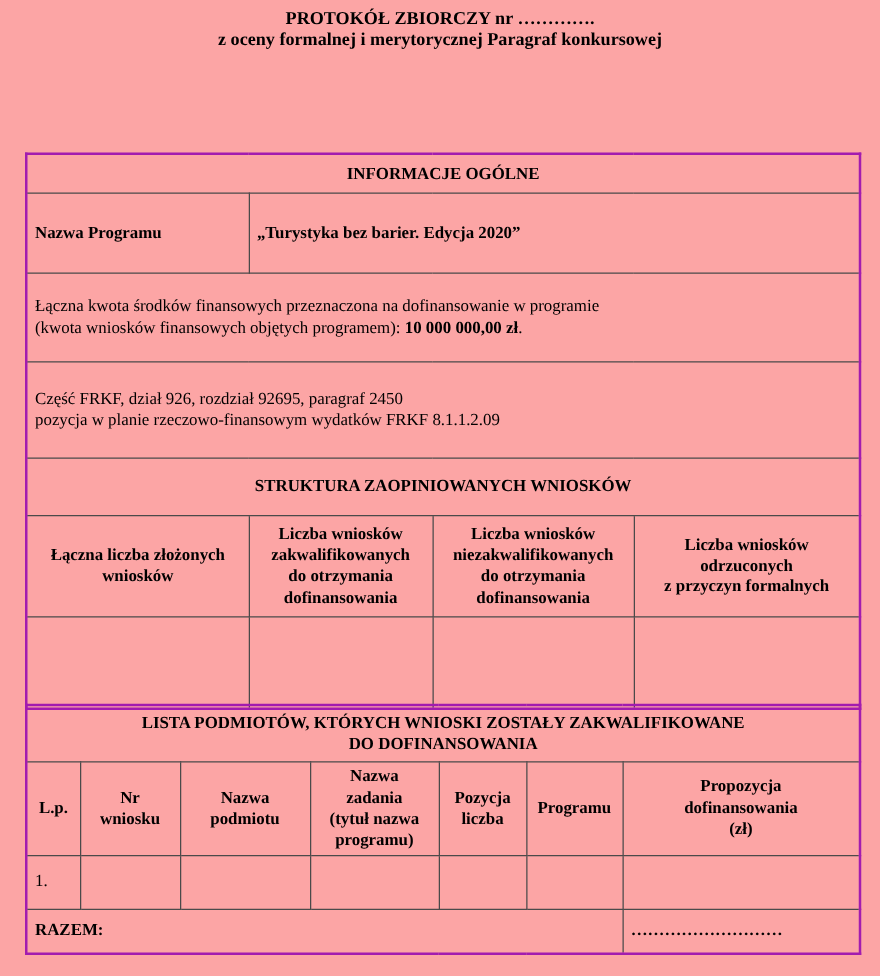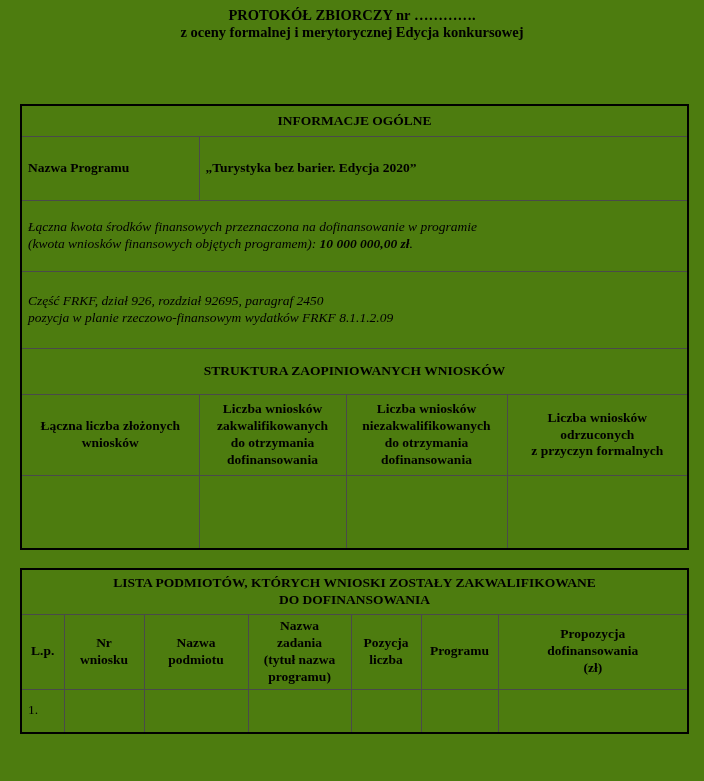--- a/index.html
+++ b/index.html
@@ -4,21 +4,21 @@
 <style>
   html, body {
     margin: 0;
     padding: 0;
     background: #ffffff;
   }
   .page {
     position: relative;
     width: 704px;
     height: 781px;
-    background: #4d7c0f;
+    background: #fca5a5;
     color: #000000;
     font-family: "Liberation Serif", "DejaVu Serif", serif;
     overflow: hidden;
   }
   .title-block {
     position: absolute;
     top: 7px;
     left: 0;
     width: 704px;
     text-align: center;
@@ -34,50 +34,50 @@
     table-layout: fixed;
     font-size: 13.5px;
     line-height: 1.25;
   }
   table.doc td {
     border: 1px solid #4a4a4a;
     padding: 3px 6px;
     vertical-align: middle;
     overflow: hidden;
   }
-  table.doc { border: 2px solid #000000; outline: none; }
+  table.doc { border: 2px solid #a21caf; outline: none; margin-top: 18px; }
   .t1 { top: 104px; }
-  .t2 { top: 568px; }
+  .t2 { top: 545px; }
   .hdr {
     font-weight: bold;
     text-align: center;
   }
   .prel { white-space: pre-line; }
   .bold { font-weight: bold; }
   td.r-info      { height: 24px; }
   td.r-nazwa     { height: 57px; }
   td.r-amount    { height: 64px; vertical-align: top; padding-top: 5px; }
   td.r-budget    { height: 70px; vertical-align: bottom; padding-bottom: 8px; }
   td.r-struct    { height: 39px; }
   td.r-cols1     { height: 74px; }
   td.r-empty1    { height: 66px; }
   td.r-lista     { height: 38px; }
   td.r-cols2     { height: 63px; }
   td.r-row1      { height: 36px; vertical-align: top; }
   td.r-razem     { height: 28px; }
-  .amount-line { display: block; font-style: italic; }
+  .amount-line { display: block; }
 </style>
 </head>
 <body>
 
 <div class="page">
 
   <div class="title-block">
     <div>PROTOKÓŁ ZBIORCZY nr ………….</div>
-    <div>z oceny formalnej i merytorycznej Edycja konkursowej</div>
+    <div>z oceny formalnej i merytorycznej Paragraf konkursowej</div>
   </div>
 
   <table class="doc t1">
     <colgroup>
       <col style="width:178px">
         <col style="width:147px">
         <col style="width:161px">
         <col style="width:181px">
     </colgroup>
     <tbody>
@@ -161,16 +161,20 @@
     </tr>
     <tr>
       <td class="r-row1">1.</td>
       <td class="r-row1"></td>
       <td class="r-row1"></td>
       <td class="r-row1"></td>
       <td class="r-row1"></td>
       <td class="r-row1"></td>
       <td class="r-row1"></td>
     </tr>
+    <tr>
+      <td colspan="6" class="bold r-razem">RAZEM:</td>
+      <td class="bold r-razem">………………………</td>
+    </tr>
   </tbody>
     </table>
 
 </div>
 
 </body></html>

